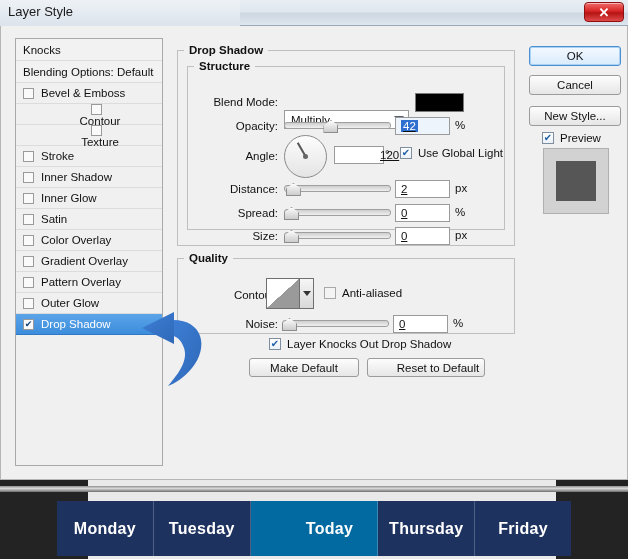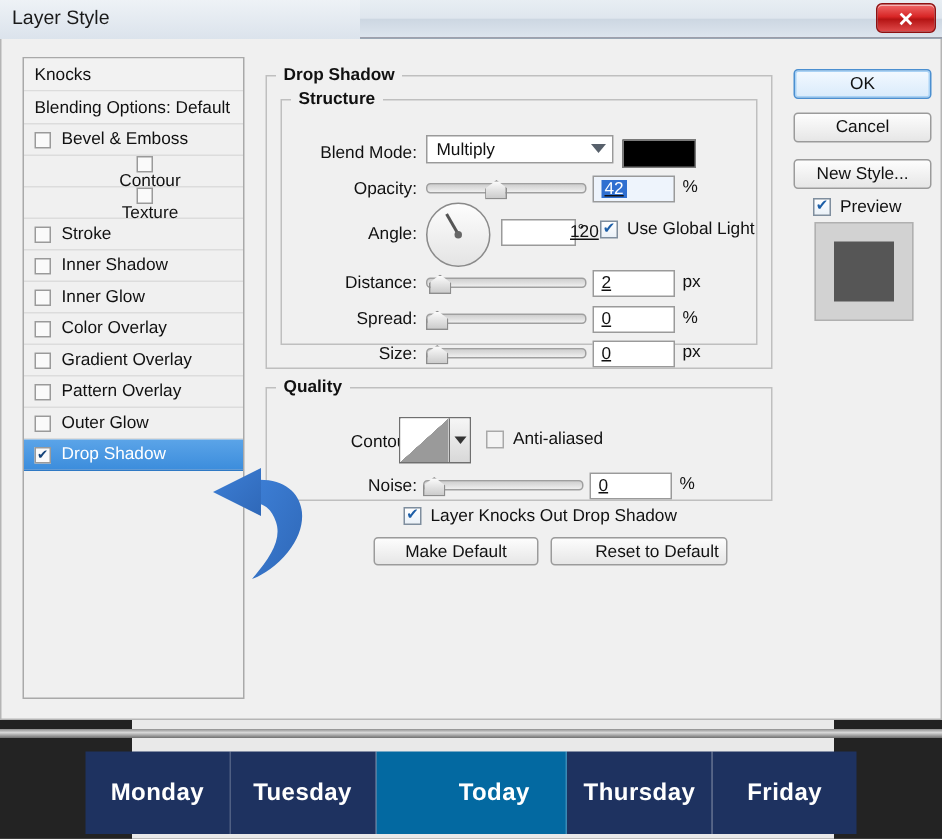--- a/index.html
+++ b/index.html
@@ -253,20 +253,24 @@
         <div class="style-row">
           <span class="cbx"></span>
           <span class="style-label">Inner Shadow</span>
         </div>
         <div class="style-row">
           <span class="cbx"></span>
           <span class="style-label">Inner Glow</span>
         </div>
         <div class="style-row">
           <span class="cbx"></span>
+          <span class="style-label">Satin</span>
+        </div>
+        <div class="style-row">
+          <span class="cbx"></span>
           <span class="style-label">Color Overlay</span>
         </div>
         <div class="style-row">
           <span class="cbx"></span>
           <span class="style-label">Gradient Overlay</span>
         </div>
         <div class="style-row">
           <span class="cbx"></span>
           <span class="style-label">Pattern Overlay</span>
         </div>
@@ -284,21 +288,21 @@
   <div id="main-area">
 
     <fieldset class="fs" id="fs-dropshadow">
       <legend class="lg">Drop Shadow</legend>
     </fieldset>
 
     <fieldset class="fs" id="fs-structure">
       <legend class="lg">Structure</legend>
 
       <div class="lbl" style="left:-2px;top:24px;width:92px;">Blend Mode:</div>
-      <div class="combo" style="position:absolute;left:96px;top:18px;width:125px;">
+      <div class="combo" style="position:absolute;left:96px;top:38px;width:125px;">
         <span>Multiply</span>
         <span class="arrow"></span>
       </div>
       <div class="swatch" id="blend-color-swatch" style="position: absolute; left: 227px; top: 21px; width: 49px; height: 19px; background: rgb(0, 0, 0);"></div>
 
       <div class="lbl" style="left:-2px;top:48px;width:92px;">Opacity:</div>
       <div class="slider" id="sld-opacity" style="left:96px;top:47px;width:107px;">
         <div class="track"></div>
         <div class="thumb" style="left: 39.48px;"></div>
       </div>

